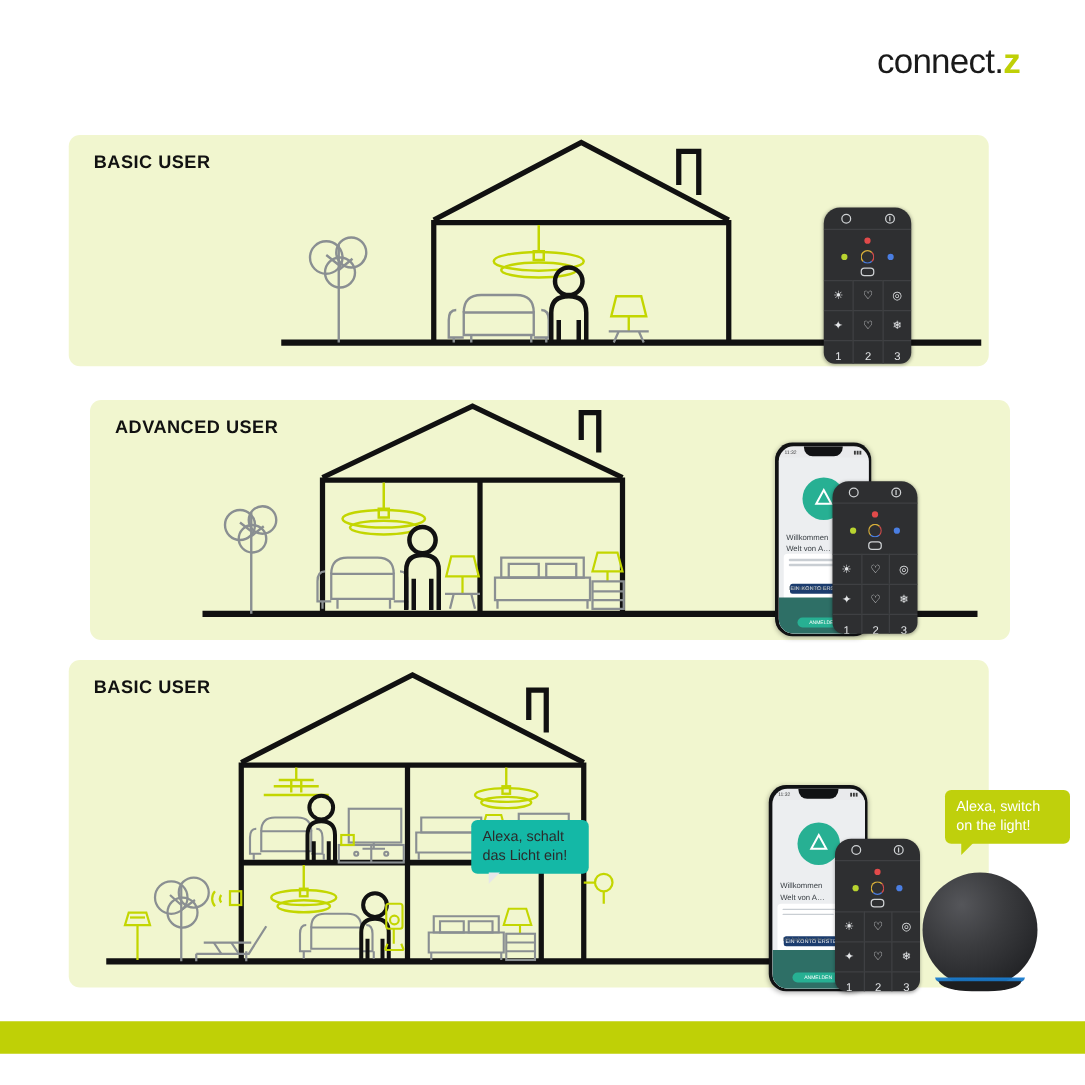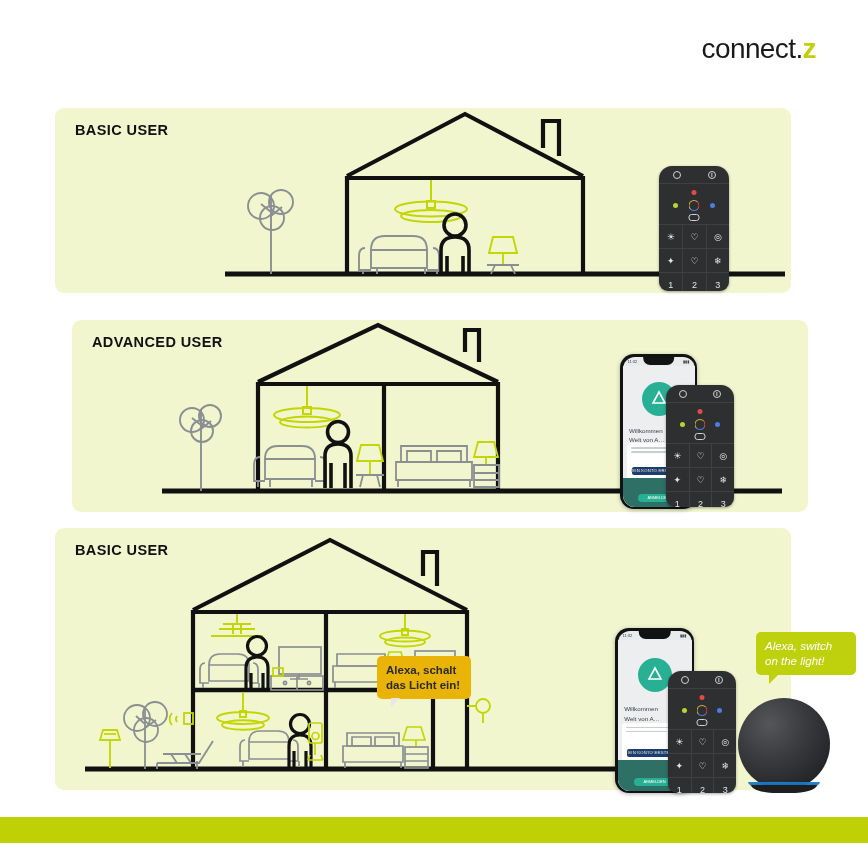--- a/index.html
+++ b/index.html
@@ -143,21 +143,21 @@
   .echo-base{
     position:absolute;left:14%;right:14%;bottom:-3px;height:8px;
     background:#1d1e20;border-radius:0 0 40% 40%/0 0 100% 100%;
   }
 
   
   .bubble{
     position:absolute;border-radius:5px;padding:7px 9px;
     font-size:11.5px;line-height:1.28;white-space:pre-line;
   }
-  .bubble.grey{background:#eab308;color:#2b2b2b;font-weight:bold;}
+  .bubble.grey{background:#14b8a6;color:#2b2b2b;}
   .bubble.grey:after{
     content:"";position:absolute;left:14px;bottom:-8px;
     border-left:9px solid #e6e7e9;border-bottom:9px solid transparent;
   }
   .bubble.lime{background:#bfd00c;color:#ffffff;font-weight:500;}
   .bubble.lime:after{
     content:"";position:absolute;left:13px;bottom:-9px;
     border-left:10px solid #bfd00c;border-bottom:10px solid transparent;
   }
 
@@ -564,21 +564,21 @@
         <div class="rc-key">✦</div>
         <div class="rc-key">♡</div>
         <div class="rc-key">❄</div>
         <div class="rc-key">1</div>
         <div class="rc-key">2</div>
         <div class="rc-key">3</div>
       </div>
 
     </div>
 
-    <div class="bubble lime" style="left:701px;top:104px;width:82px;font-style:italic;">Alexa, switch
+    <div class="bubble lime" style="left:701px;top:104px;width:82px;">Alexa, switch
 on the light!</div>
 
     <div class="echo" style="left:683px;top:170px;width:92px;height:92px;">
       <div class="echo-ball"></div>
       <div class="echo-base"></div>
     </div>
   </div>
 
   <div class="footer-bar"></div>
 </div>

